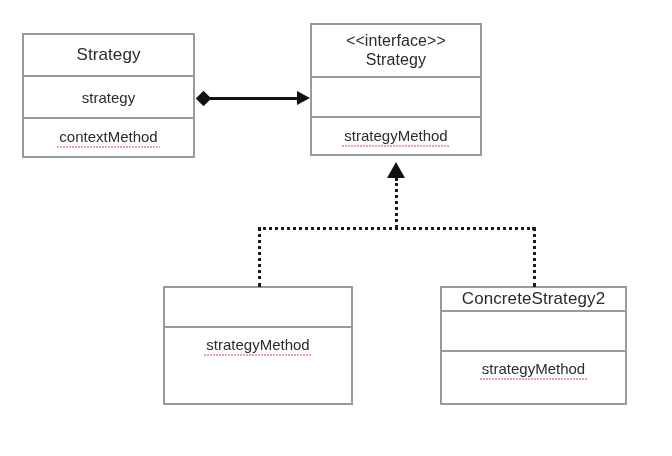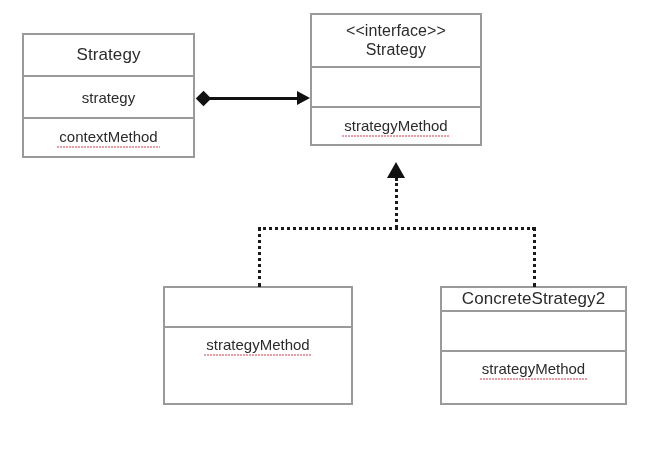--- a/index.html
+++ b/index.html
@@ -114,21 +114,21 @@
       <span class="name-text">Strategy</span>
     </div>
     <div class="compartment divided" style="height:42px;">
       <span class="attr-text">strategy</span>
     </div>
     <div class="compartment" style="height:37px;">
       <span class="op-text">contextMethod</span>
     </div>
   </div>
 
-  <div class="uml-class" style="left:310px; top:13px; width:172px; height:133px;">
+  <div class="uml-class" style="left:310px; top:23px; width:172px; height:133px;">
     <div class="compartment divided" style="height:53px; flex-direction:column; justify-content:center;">
       <span class="name-text two-line stereotype-line">&lt;&lt;interface&gt;&gt;</span>
       <span class="name-text two-line stereotype-line">Strategy</span>
     </div>
     <div class="compartment divided" style="height:40px;">
       <span class="attr-text"></span>
     </div>
     <div class="compartment" style="height:36px;">
       <span class="op-text">strategyMethod</span>
     </div>

